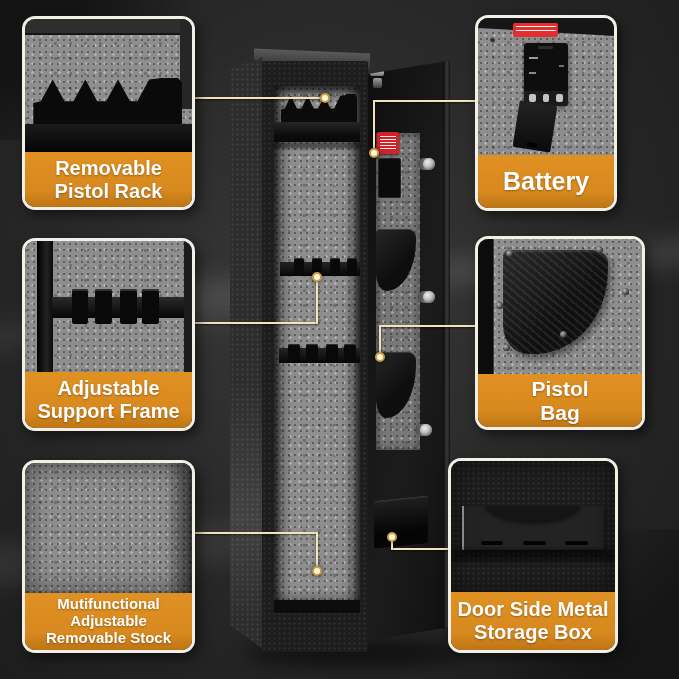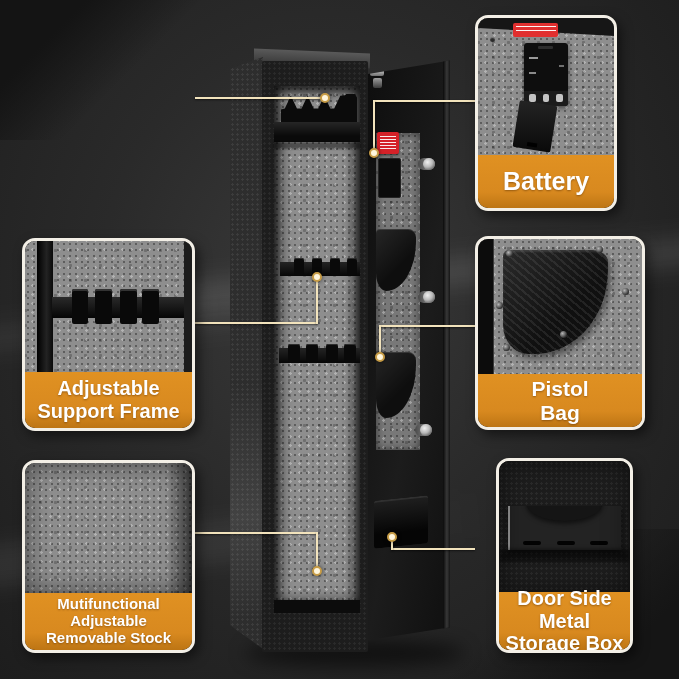--- a/index.html
+++ b/index.html
@@ -108,21 +108,21 @@
   .photo > *{position:absolute;}
   .label{position:relative;flex:0 0 auto;display:flex;align-items:center;justify-content:center;
          text-align:center;color:#fff;font-weight:bold;line-height:1.13;white-space:pre-line;
          background:linear-gradient(#e09122,#d8891f 70%,#bd7514);
          text-shadow:0 1px 2px rgba(70,35,0,.45);}
   .co-l1{left:22px;top:16px;width:173px;height:194px;} .co-l1 .label{height:55px;font-size:20px;}
   .co-l2{left:22px;top:238px;width:173px;height:193px;} .co-l2 .label{height:56px;font-size:20px;}
   .co-l3{left:22px;top:460px;width:173px;height:193px;} .co-l3 .label{height:57px;font-size:15px;}
   .co-r1{left:475px;top:15px;width:142px;height:196px;} .co-r1 .label{height:53px;font-size:25px;}
   .co-r2{left:475px;top:236px;width:170px;height:194px;} .co-r2 .label{height:53px;font-size:21px;}
-  .co-r3{left:496px;top:458px;width:137px;height:195px;} .co-r3 .label{height:58px;font-size:20px;}
+  .co-r3{left:448px;top:458px;width:170px;height:195px;} .co-r3 .label{height:58px;font-size:20px;}
 
   
   .ph-topbar{top:0;left:0;right:0;height:16px;background:#2e2e2e;border-bottom:2px solid #141414;}
   .ph-rightstrip{top:0;right:0;width:12px;height:68%;background:#262626;}
   .ph-rack{left:5%;top:44%;width:89%;height:37%;background:#0a0a0a;
      clip-path:polygon(0 100%,0 52%,5% 48%,13% 4%,21% 48%,27% 48%,35% 4%,43% 48%,49% 48%,
                57% 4%,65% 48%,70% 48%,78% 4%,84% 2%,86% 0,97% 0,100% 10%,100% 100%);}
   .ph-shelf{left:0;bottom:0;width:100%;height:21%;background:linear-gradient(#1b1b1b,#040404);}
 
   .ph-post{left:7%;top:0;width:10%;height:100%;background:linear-gradient(90deg,#000,#232323 60%,#0a0a0a);}
@@ -236,20 +236,30 @@
   <div class="dot" style="left:375px;top:352px;"></div>
 
   <div class="seg seg-h" style="left:195px;top:532px;width:122px;"></div>
   <div class="seg seg-v" style="left:316px;top:532px;height:36px;"></div>
   <div class="dot" style="left:312px;top:566px;"></div>
 
   <div class="seg seg-h" style="left:392px;top:548px;width:83px;"></div>
   <div class="seg seg-v" style="left:391px;top:540px;height:10px;"></div>
   <div class="dot" style="left:387px;top:532px;"></div>
 
+  <div class="callout co-l1">
+    <div class="photo felt">
+      <div class="ph-topbar"></div>
+      <div class="ph-rightstrip"></div>
+      <div class="ph-rack"></div>
+      <div class="ph-shelf"></div>
+    </div>
+    <div class="label">Removable
+Pistol Rack</div>
+  </div>
 
   <div class="callout co-l2">
     <div class="photo felt">
       <div class="ph-post"></div>
       <div class="ph-strip-r"></div>
       <div class="ph-bar"></div>
       <div class="ph-block" style="left:28%;"></div>
       <div class="ph-block" style="left:42%;"></div>
       <div class="ph-block" style="left:57%;"></div>
       <div class="ph-block" style="left:70%;"></div>

